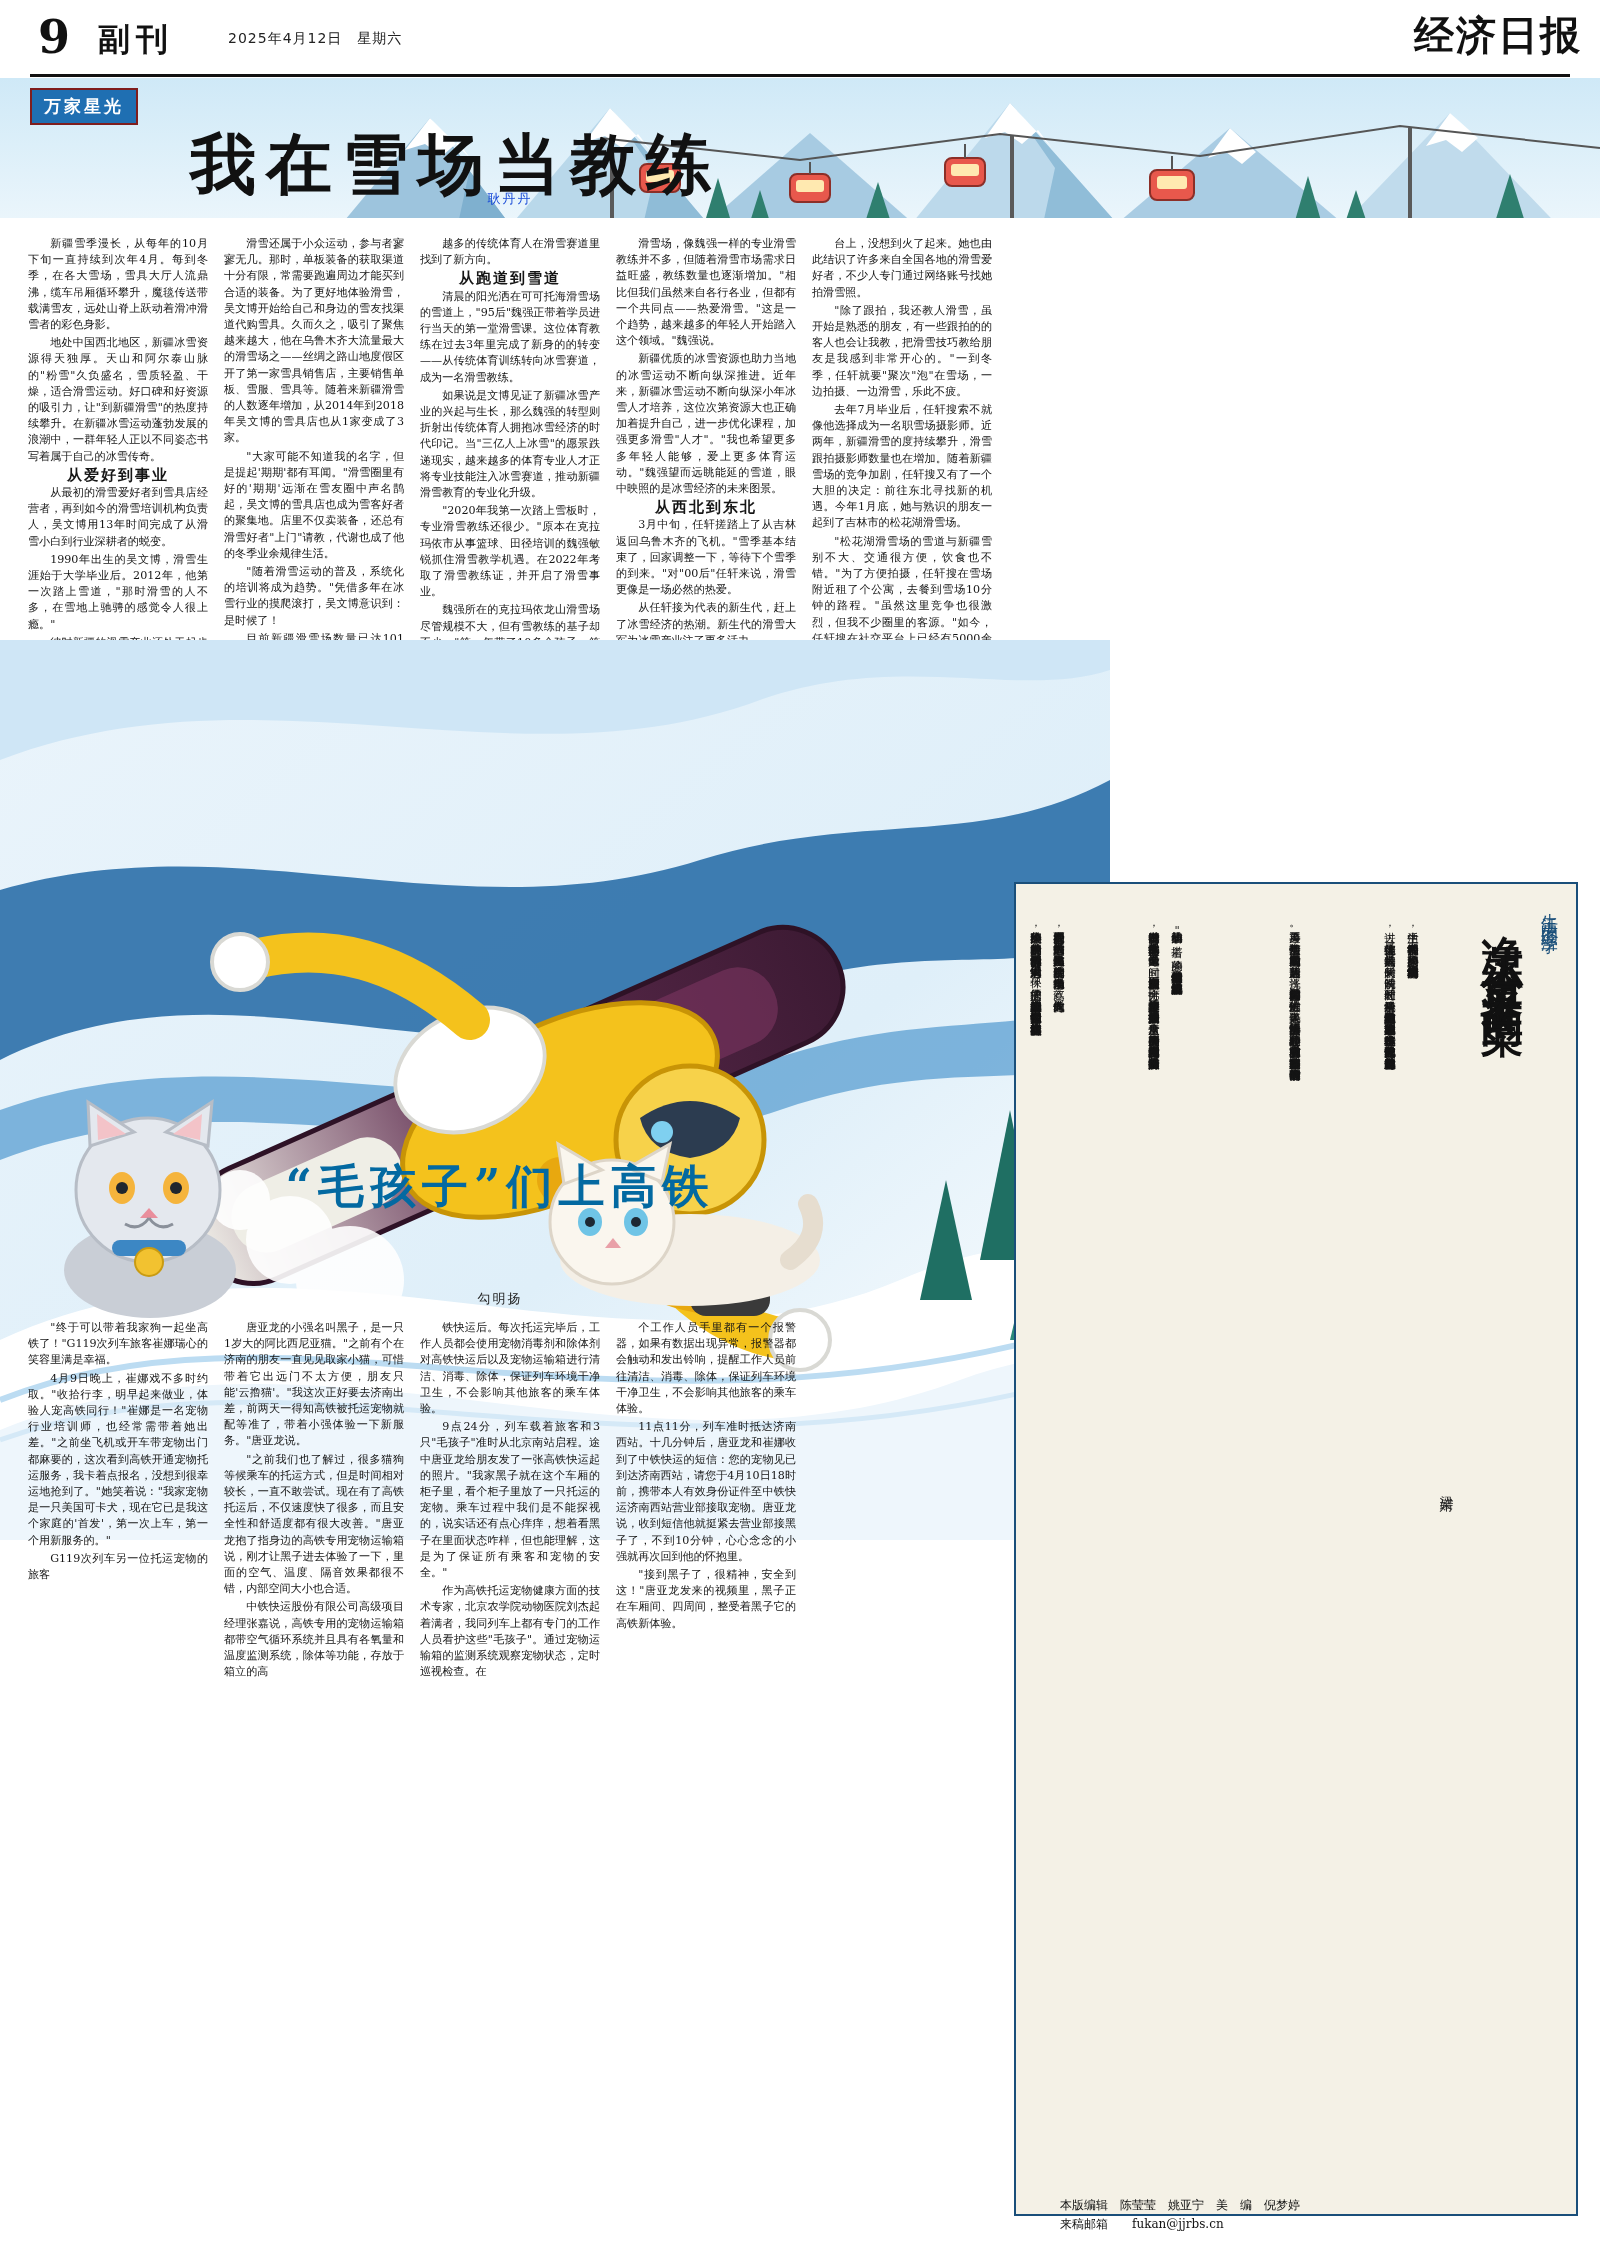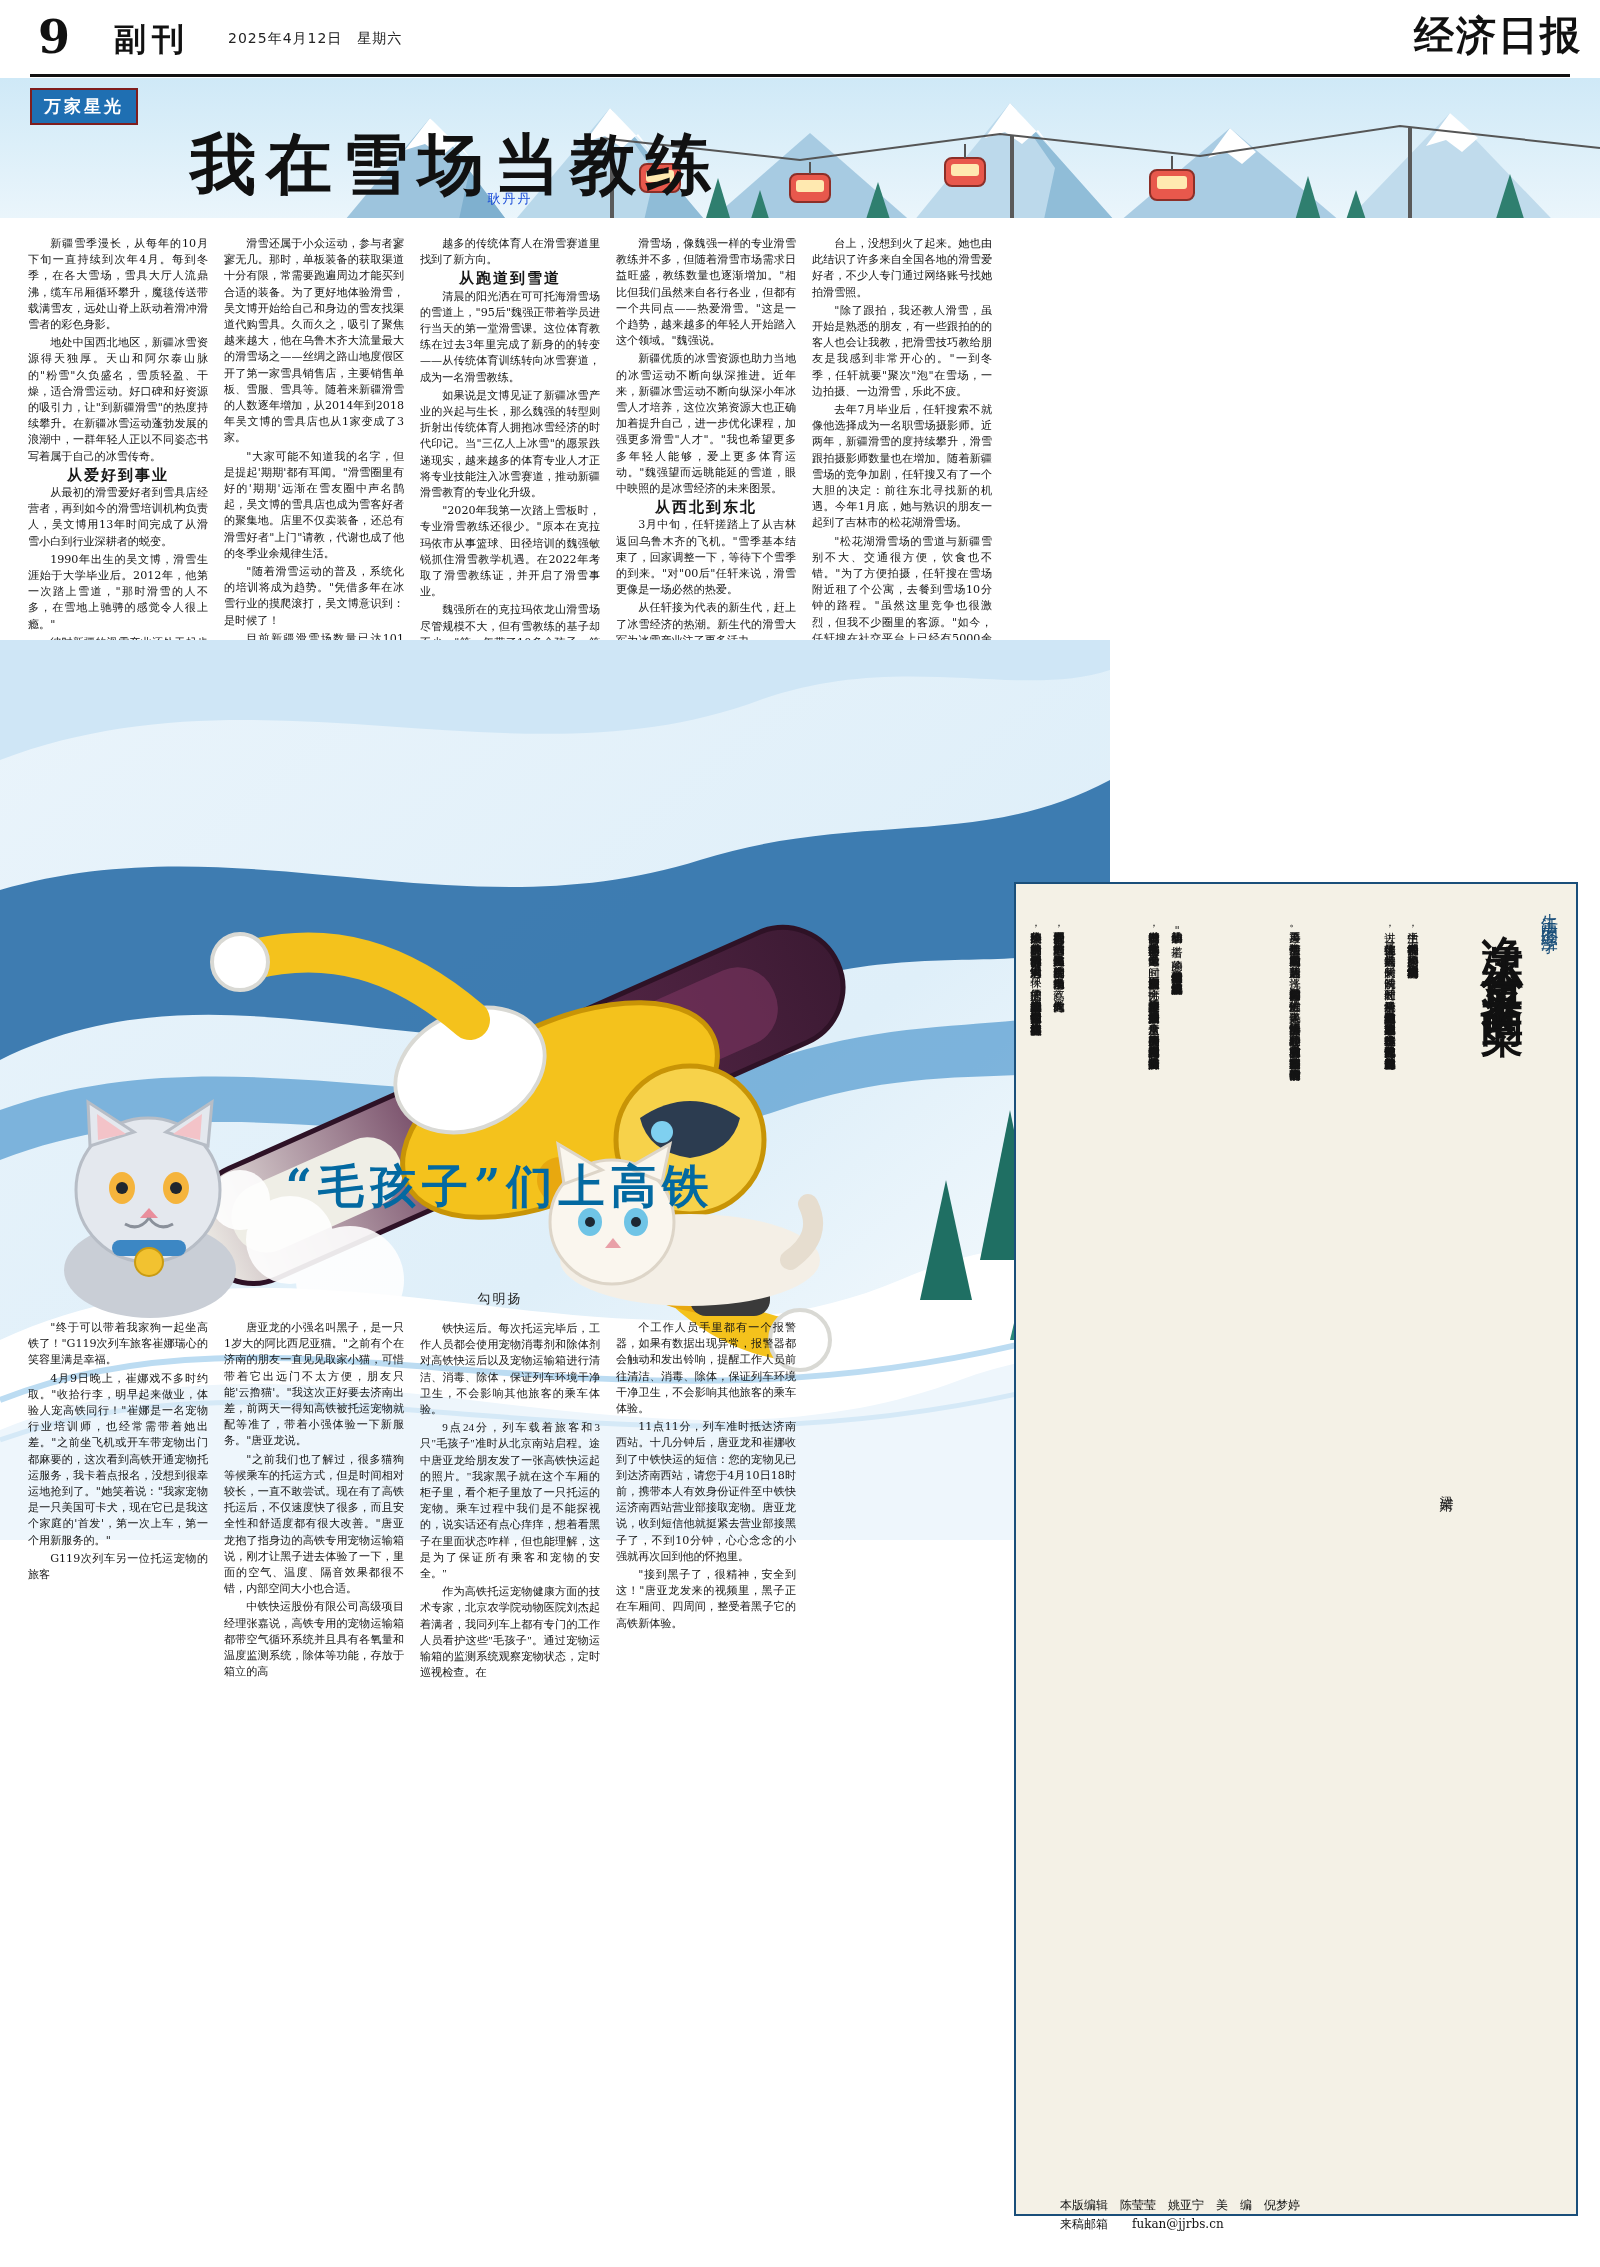--- a/index.html
+++ b/index.html
@@ -8,21 +8,21 @@
     background:#ffffff;
     font-family:"DejaVu Sans","Liberation Sans",sans-serif;
     position:relative;
     overflow:hidden;
   }
   .page{position:absolute;inset:0;}
 
   
   .masthead{position:absolute;left:0;top:0;width:1600px;height:78px;}
   .page-num{position:absolute;left:38px;top:10px;font-size:46px;font-weight:bold;font-family:"DejaVu Serif","Liberation Serif",serif;color:#111;}
-  .section-name{position:absolute;left:98px;top:18px;font-size:32px;font-weight:bold;letter-spacing:6px;font-family:"DejaVu Serif","Liberation Serif",serif;color:#111;margin-left:16px;}
+  .section-name{position:absolute;left:98px;top:18px;font-size:32px;font-weight:bold;letter-spacing:6px;font-family:"DejaVu Serif","Liberation Serif",serif;color:#111;}
   .issue-date{position:absolute;left:228px;top:30px;font-size:14px;color:#222;letter-spacing:1px;}
   .paper-title{position:absolute;right:18px;top:8px;font-size:40px;font-weight:bold;letter-spacing:2px;font-family:"DejaVu Serif","Liberation Serif",serif;color:#111;}
   .masthead-rule{position:absolute;left:30px;top:74px;width:1540px;height:3px;background:#111;}
 
   
   .hero{position:absolute;left:0;top:78px;width:1600px;height:160px;overflow:hidden;}
   .hero svg{position:absolute;left:0;top:0;}
 
   .tag{position:absolute;left:30px;top:88px;background:#1f6fb2;color:#fff;font-size:17px;font-weight:bold;letter-spacing:3px;padding:5px 12px;border:2px solid #7f1d1d;}
   .headline{position:absolute;left:190px;top:120px;width:640px;text-align:left;font-size:66px;font-weight:bold;letter-spacing:10px;font-family:"DejaVu Serif","Liberation Serif",serif;color:#111;}
@@ -38,21 +38,21 @@
 
   
   .bigart{position:absolute;left:0;top:640px;width:1110px;height:900px;overflow:hidden;}
 
   .headline2{position:absolute;left:120px;top:1156px;width:760px;text-align:center;font-size:46px;font-weight:bold;letter-spacing:6px;font-family:"DejaVu Serif","Liberation Serif",serif;color:#0369a1;}
   .byline2{position:absolute;left:120px;top:1290px;width:760px;text-align:center;font-size:13px;color:#222;letter-spacing:2px;}
 
   .cols2{position:absolute;left:28px;top:1320px;width:1000px;height:930px;}
   .col2{position:absolute;top:0;width:180px;font-size:11.1px;line-height:16.2px;color:#151515;text-align:justify;font-family:"DejaVu Serif","Liberation Serif",serif;}
   .col2 p{margin:0 0 2px 0;text-indent:2em;}
-  .d1{left:0px;}.d2{left:196px;}.d3{left:392px;font-family:Liberation Serif, serif;}.d4{left:588px;}
+  .d1{left:0px;}.d2{left:196px;}.d3{left:392px;}.d4{left:588px;}
 
   
   .sidebox{position:absolute;left:1014px;top:882px;width:560px;height:1330px;border:2px solid #1a4f7a;background:#f4f1e6;}
   .side-kicker{position:absolute;right:14px;top:16px;writing-mode:vertical-rl;text-orientation:upright;font-size:17px;letter-spacing:4px;color:#1a4f7a;font-family:"DejaVu Serif","Liberation Serif",serif;}
   .side-title{position:absolute;right:48px;top:18px;writing-mode:vertical-rl;text-orientation:upright;font-size:42px;font-weight:bold;letter-spacing:10px;color:#111;font-family:"DejaVu Serif","Liberation Serif",serif;line-height:52px;}
   .side-author{position:absolute;right:120px;top:600px;writing-mode:vertical-rl;text-orientation:upright;font-size:14px;letter-spacing:3px;color:#222;font-family:"DejaVu Serif","Liberation Serif",serif;}
   .side-body{position:absolute;left:16px;top:16px;width:390px;height:1250px;}
   .vcol{position:absolute;top:0;height:1230px;width:108px;writing-mode:vertical-rl;text-orientation:upright;font-size:11.4px;line-height:19px;color:#151515;text-align:justify;font-family:"DejaVu Serif","Liberation Serif",serif;}
   .vcol p{margin:0 0 0 4px;text-indent:2em;}
   .v1{right:0px;}.v2{right:118px;}.v3{right:236px;}.v4{right:354px;}

